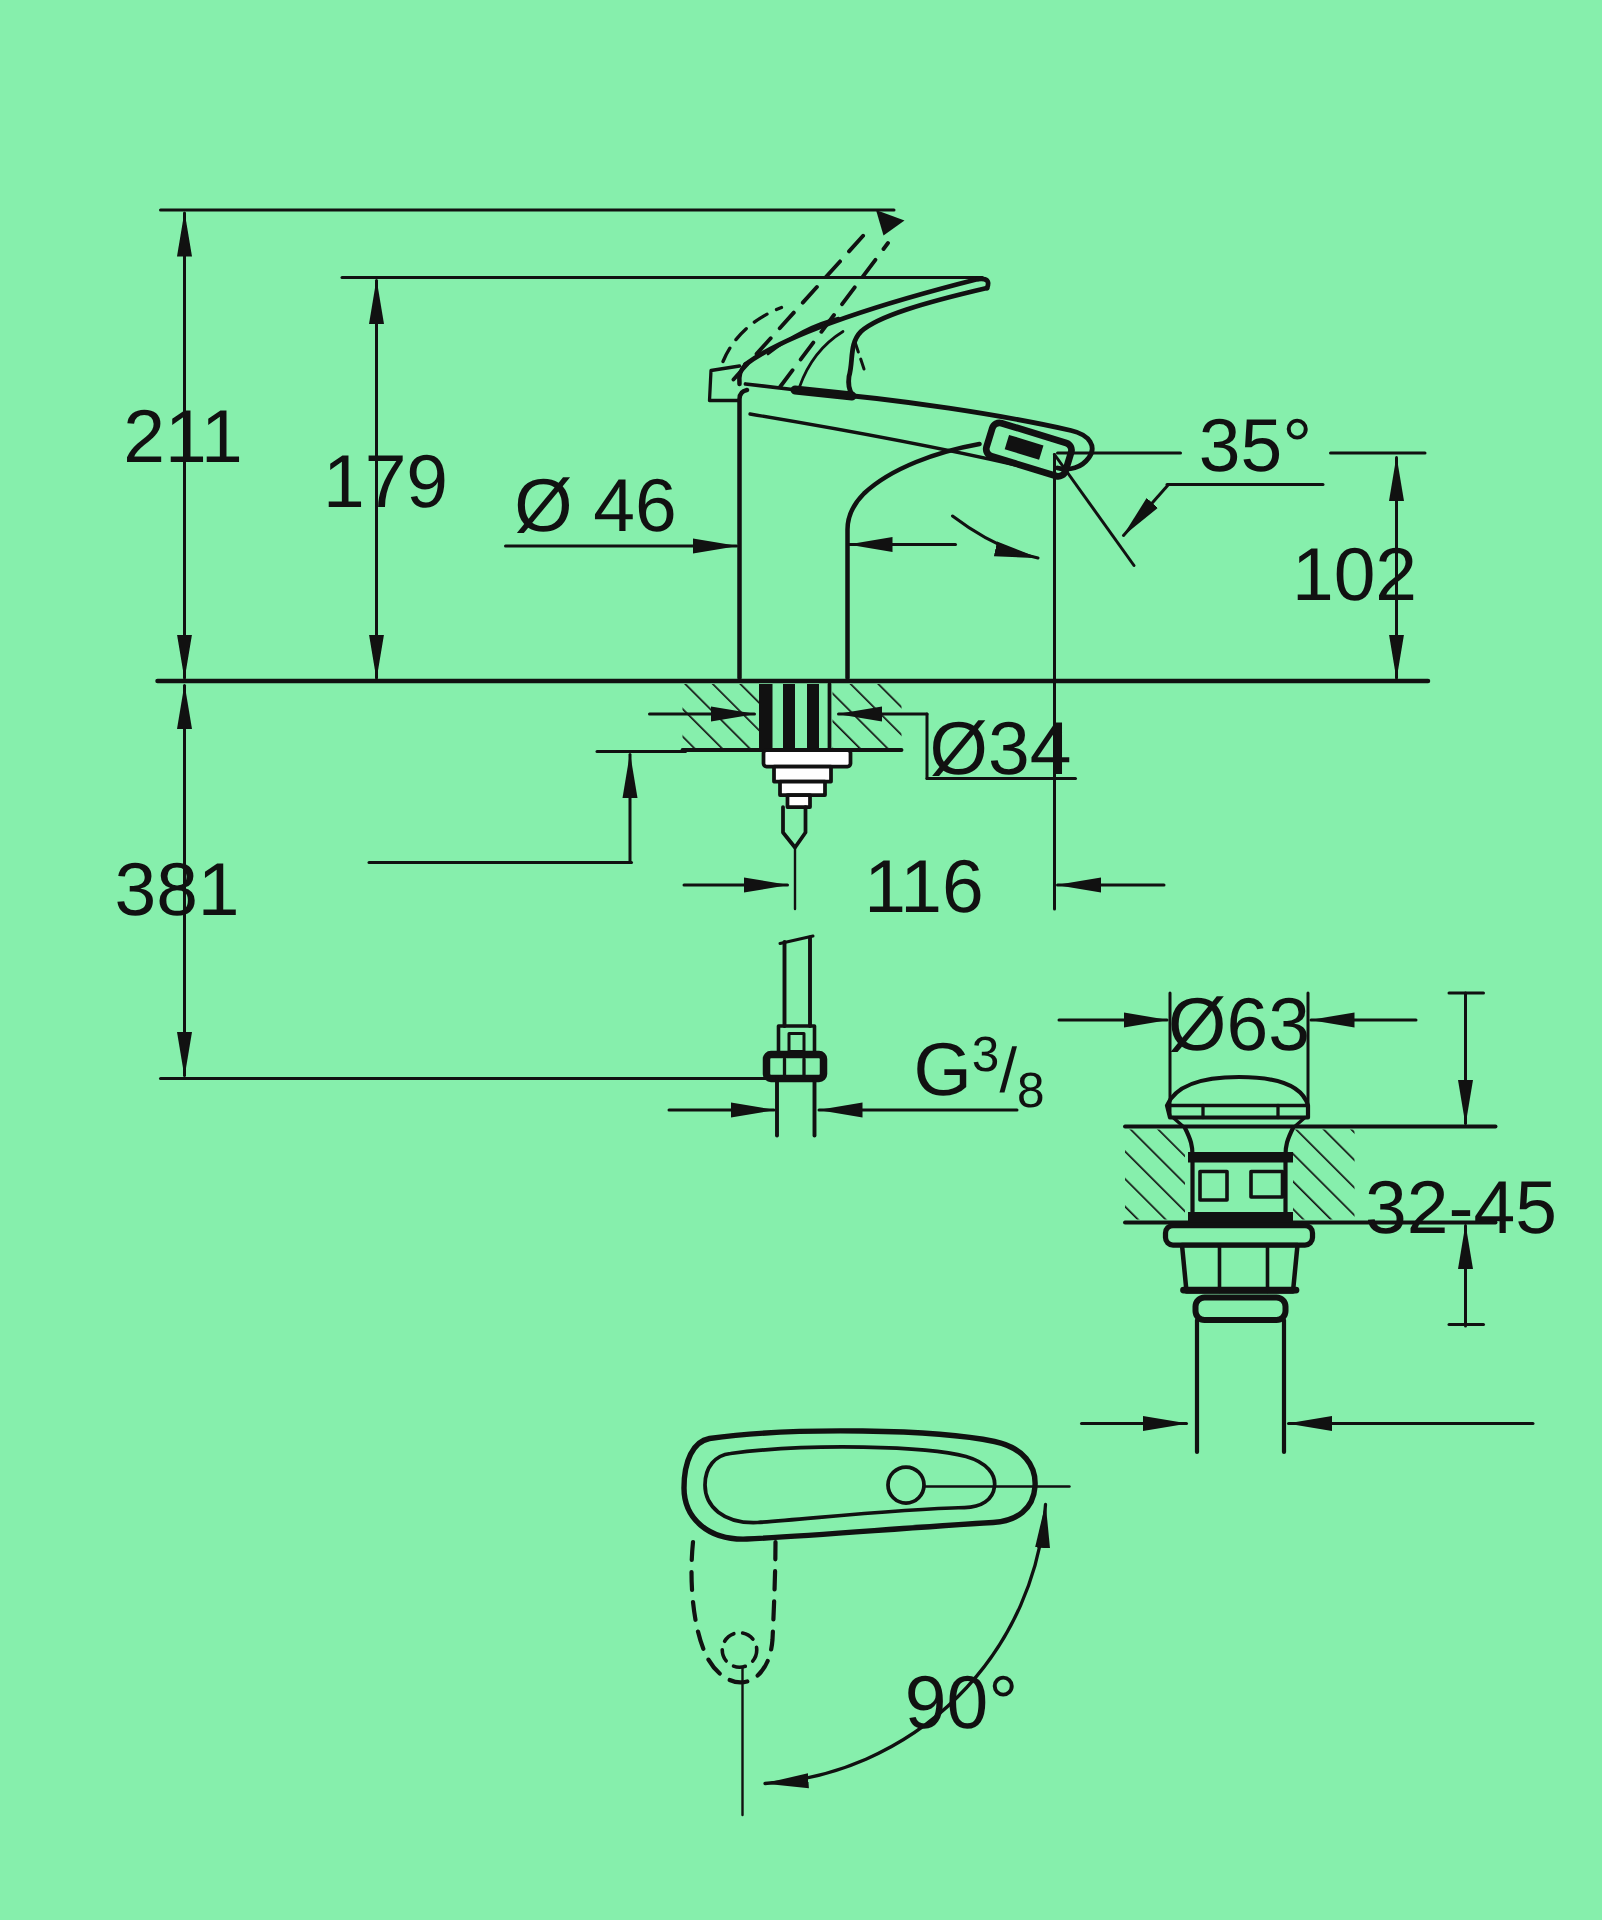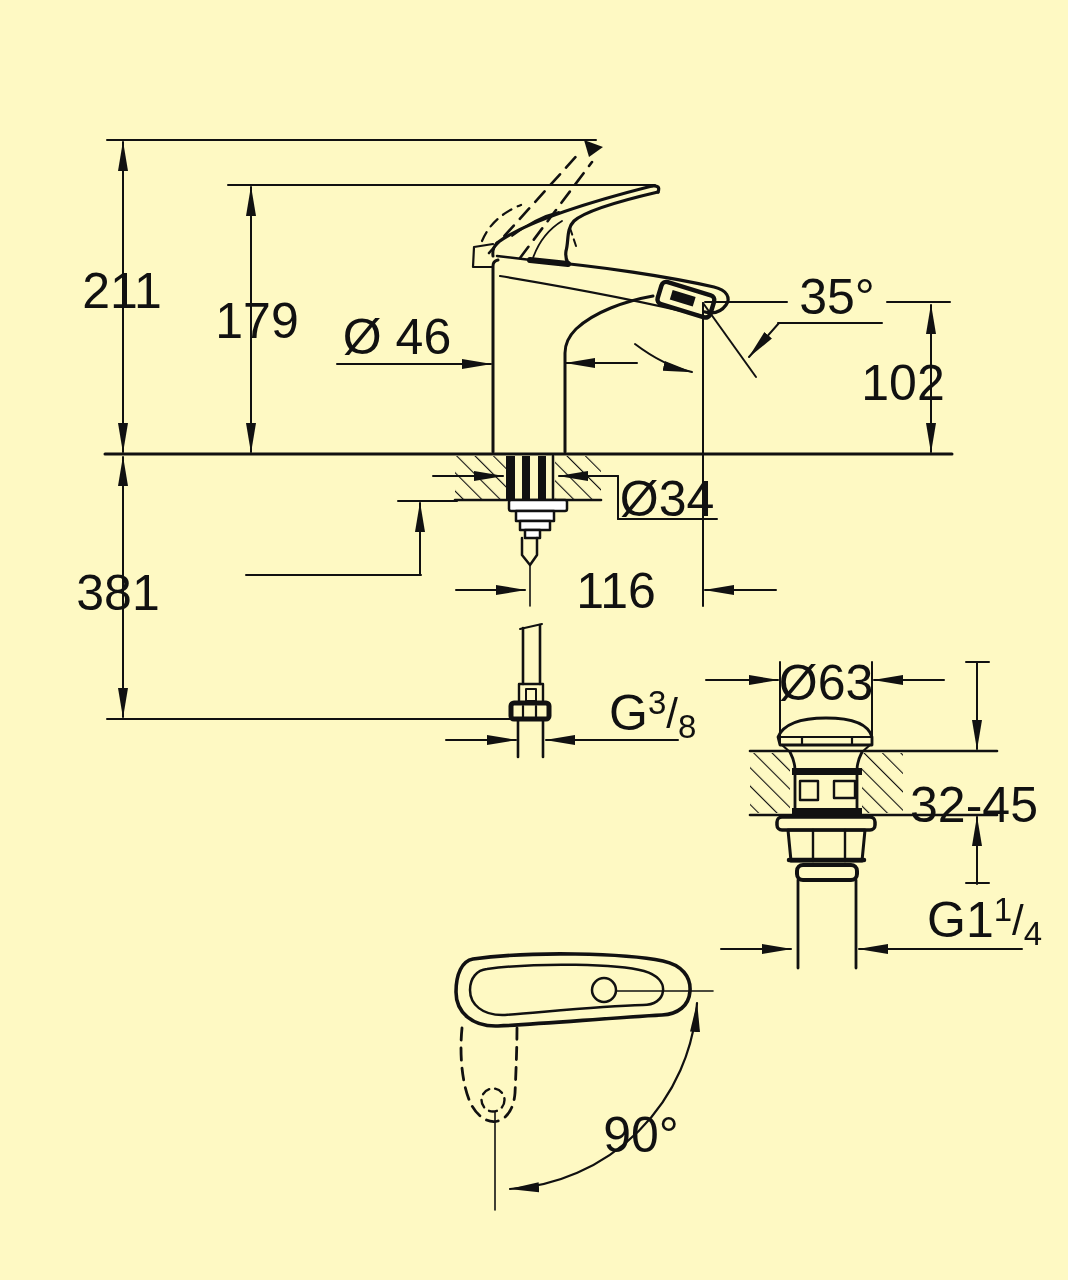--- a/index.html
+++ b/index.html
@@ -1,16 +1,16 @@
 <!DOCTYPE html>
 <html><head>
 <meta charset="utf-8">
 <style>
   html,body{margin:0;padding:0;background:#fff;}
-  .canvas{position:relative;width:1068px;height:1280px;background:#fef9c3;overflow:hidden;
+  .canvas{position:relative;width:1068px;height:1280px;background:#86efac;overflow:hidden;
           font-family:"Liberation Sans", sans-serif;}
   .canvas svg{position:absolute;left:0;top:0;}
   .lbl{position:absolute;font-size:50px;line-height:1.02;color:#111;white-space:nowrap;
        transform:translateX(-50%);letter-spacing:0px;}
   .lbl-left{transform:none;margin-left:32px;}
   .gbig{font-size:50px;}
   .gsup{font-size:33px;vertical-align:16px;}
   .gslash{font-size:42px;vertical-align:2px;}
   .gsub{font-size:33px;vertical-align:-8px;}
 </style>
@@ -203,19 +203,16 @@
 <div class="lbl" style="left:118px;top:568px;">381</div>
 <div class="lbl" style="left:616px;top:566px;">116</div>
 
 <div class="lbl lbl-left" style="left:577px;top:686px;">
   <span class="gbig">G</span><span class="gsup">3</span><span class="gslash">/</span><span class="gsub">8</span>
 </div>
 
 <div class="lbl" style="left:826px;top:658px;">Ø63</div>
 <div class="lbl" style="left:974px;top:780px;">32-45</div>
 
-<div class="lbl lbl-left" style="left:895px;top:893px;">
-  <span class="gbig">G1</span><span class="gsup">1</span><span class="gslash">/</span><span class="gsub">4</span>
+
+<div class="lbl" style="left:641px;top:1110px;">90°</div>
+
 </div>
 
-<div class="lbl" style="left:641px;top:1110px;">90°</div>
-
-</div>
-
 </body></html>

